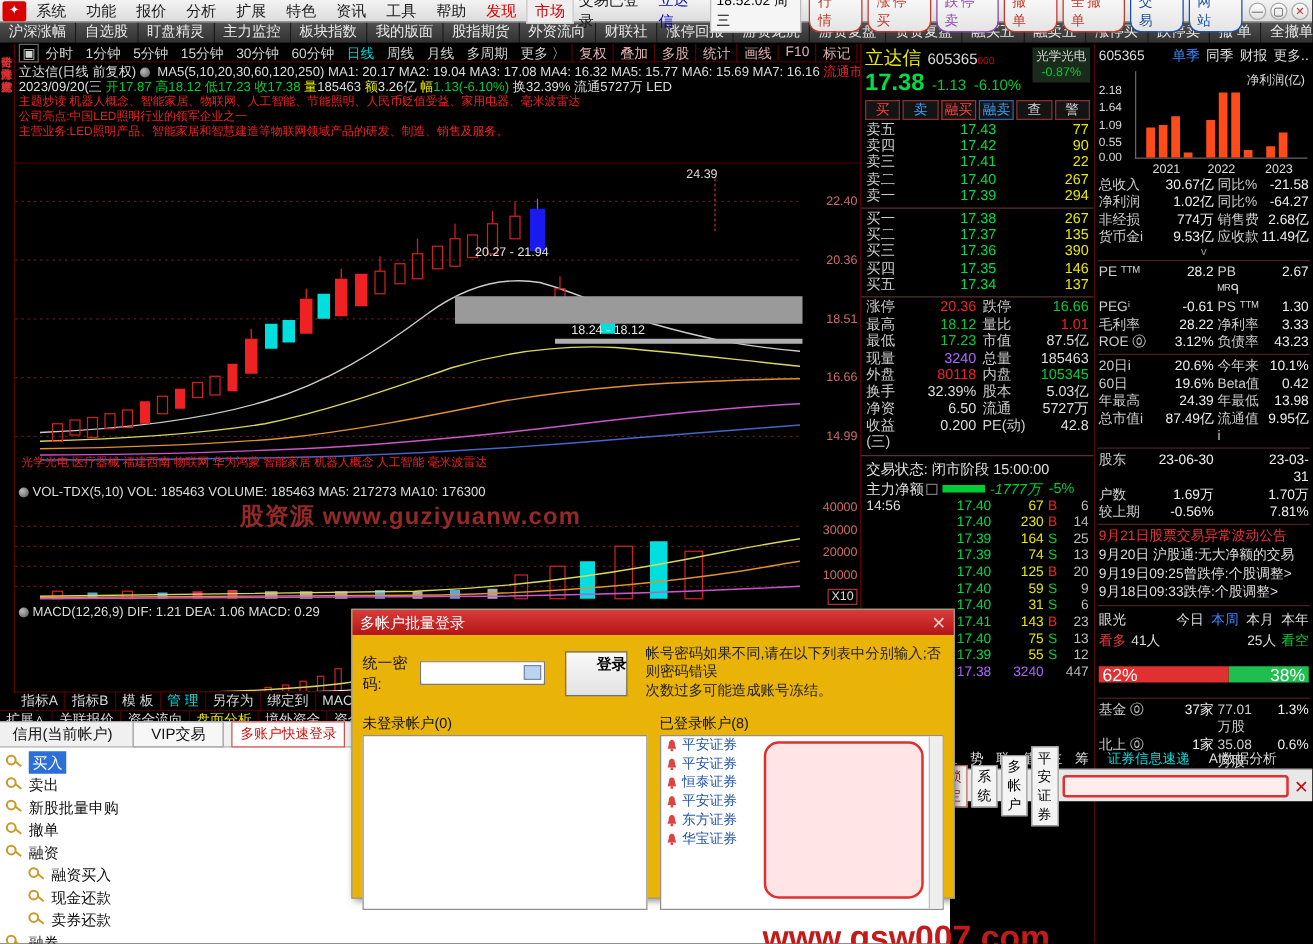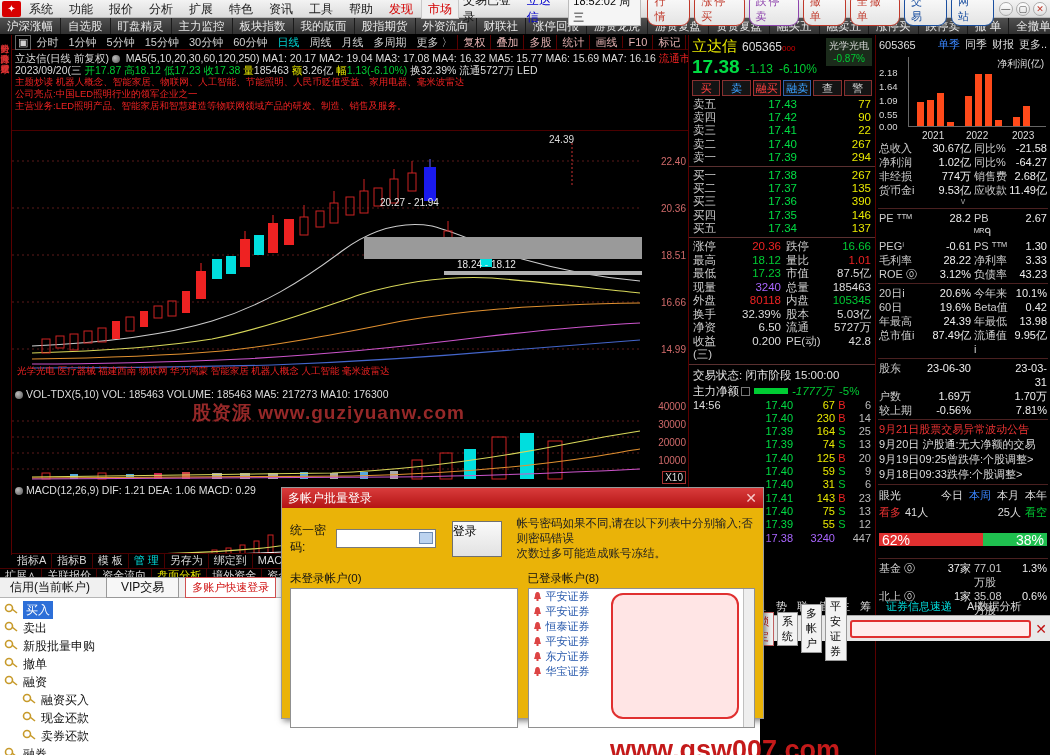--- a/index.html
+++ b/index.html
@@ -170,21 +170,21 @@
   .dlg{position:absolute;left:266px;top:452px;width:483px;height:232px;background:#eab308;
      border:1px solid #999; box-shadow:2px 2px 6px rgba(0,0,0,.5);margin-left:15px;}
   .dlg-tb{height:20px;background:linear-gradient(#d93c3c,#b41414);display:flex;align-items:center;
      color:#fff;font-size:12px;padding:0 6px;}
   .dlg-tb .x{margin-left:auto;color:#f8c8c8;font-size:14px;line-height:14px;}
   .dlg-b{padding:8px;}
   .frow{display:flex;align-items:center;}
   .frow label{font-size:12px;color:#111;}
   .pwdin{width:118px;height:19px;border:1px solid #7a7a7a;background:#fff;margin-left:4px;position:relative;}
   .pwdin .cam{position:absolute;right:2px;top:2px;width:14px;height:12px;background:#bcd3ef;border:1px solid #6f8db5;}
-  .loginbtn{margin-left:16px;width:62px;height:36px;border:1px solid #707070;background:linear-gradient(#fafafa,#e2e2e2);font-size:12px;text-align:left;line-height:19px;}
+  .loginbtn{margin-left:16px;width:62px;height:36px;border:1px solid #707070;background:linear-gradient(#fafafa,#e2e2e2);font-size:12px;text-align:right;line-height:19px;font-weight:bold;}
   .hint{margin-left:14px;font-size:11.5px;color:#222;line-height:15px;}
   .cols{display:flex;margin-top:10px;gap:10px;}
   .col{flex:1;}
   .col .ttl{font-size:11.5px;color:#111;margin-bottom:2px;}
   .lbox{height:140px;border:1px solid #909090;background:#fff;overflow:hidden;position:relative;}
   .lbox .it{display:flex;align-items:center;font-size:11px;color:#2255aa;line-height:15px;padding-left:4px;}
   .bell{width:9px;height:11px;margin-right:4px;display:inline-block;}
   .hl{position:absolute;left:82px;top:4px;width:128px;height:126px;border:2px solid #e03030;
      border-radius:12px;background:rgba(255,180,180,.35);}
   .scroll{position:absolute;right:0;top:0;width:11px;bottom:0;background:#eee;border-left:1px solid #c0c0c0;}

